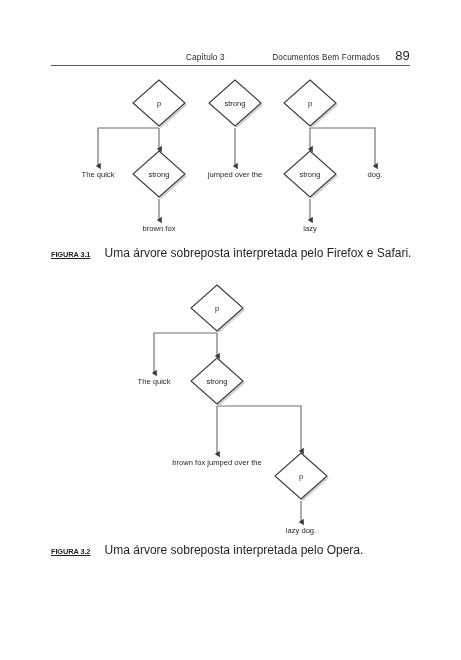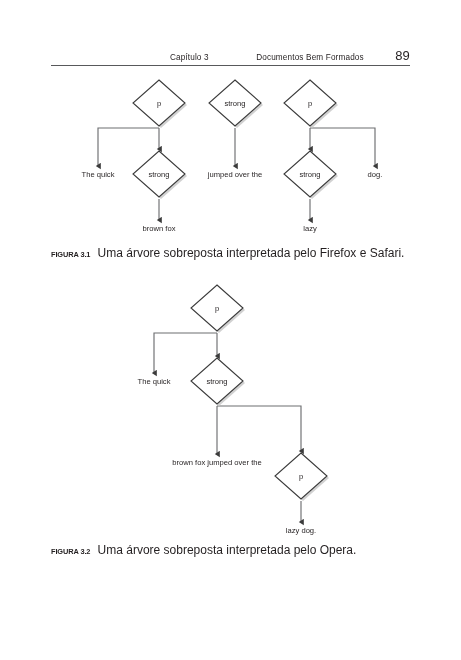--- a/index.html
+++ b/index.html
@@ -30,21 +30,21 @@
   .header-inner {
     position: absolute;
     right: 0;
     bottom: 2px;
     white-space: nowrap;
     font-size: 8.2px;
     letter-spacing: 0.15px;
     color: #231f20;
   }
   .header-chapter { margin-right: 9px; }
-  .header-title { margin-right: 29px; padding-left: 36px; }
+  .header-title { margin-right: 13px; padding-left: 36px; }
   .header-pageno { font-size: 13px; }
 
   
   .figure {
     position: absolute;
     left: 0;
     width: 461px;
   }
   #figure-1 { top: 70px; height: 175px; }
   #figure-2 { top: 282px; height: 255px; }
@@ -101,21 +101,22 @@
     white-space: nowrap;
     font-size: 7.8px;
     color: #231f20;
   }
   #caption-1 { top: 246px; }
   #caption-2 { top: 543px; }
   .caption-label {
     font-weight: bold;
     font-size: 7.4px;
     letter-spacing: -0.1px;
-    margin-right: 5px;
+    margin-right: 12px;
+    text-decoration: underline;
   }
   .caption-text {
     font-size: 12px;
   }
 </style>
 </head>
 <body>
 
 <div class="page-header">
   <div class="header-inner">

